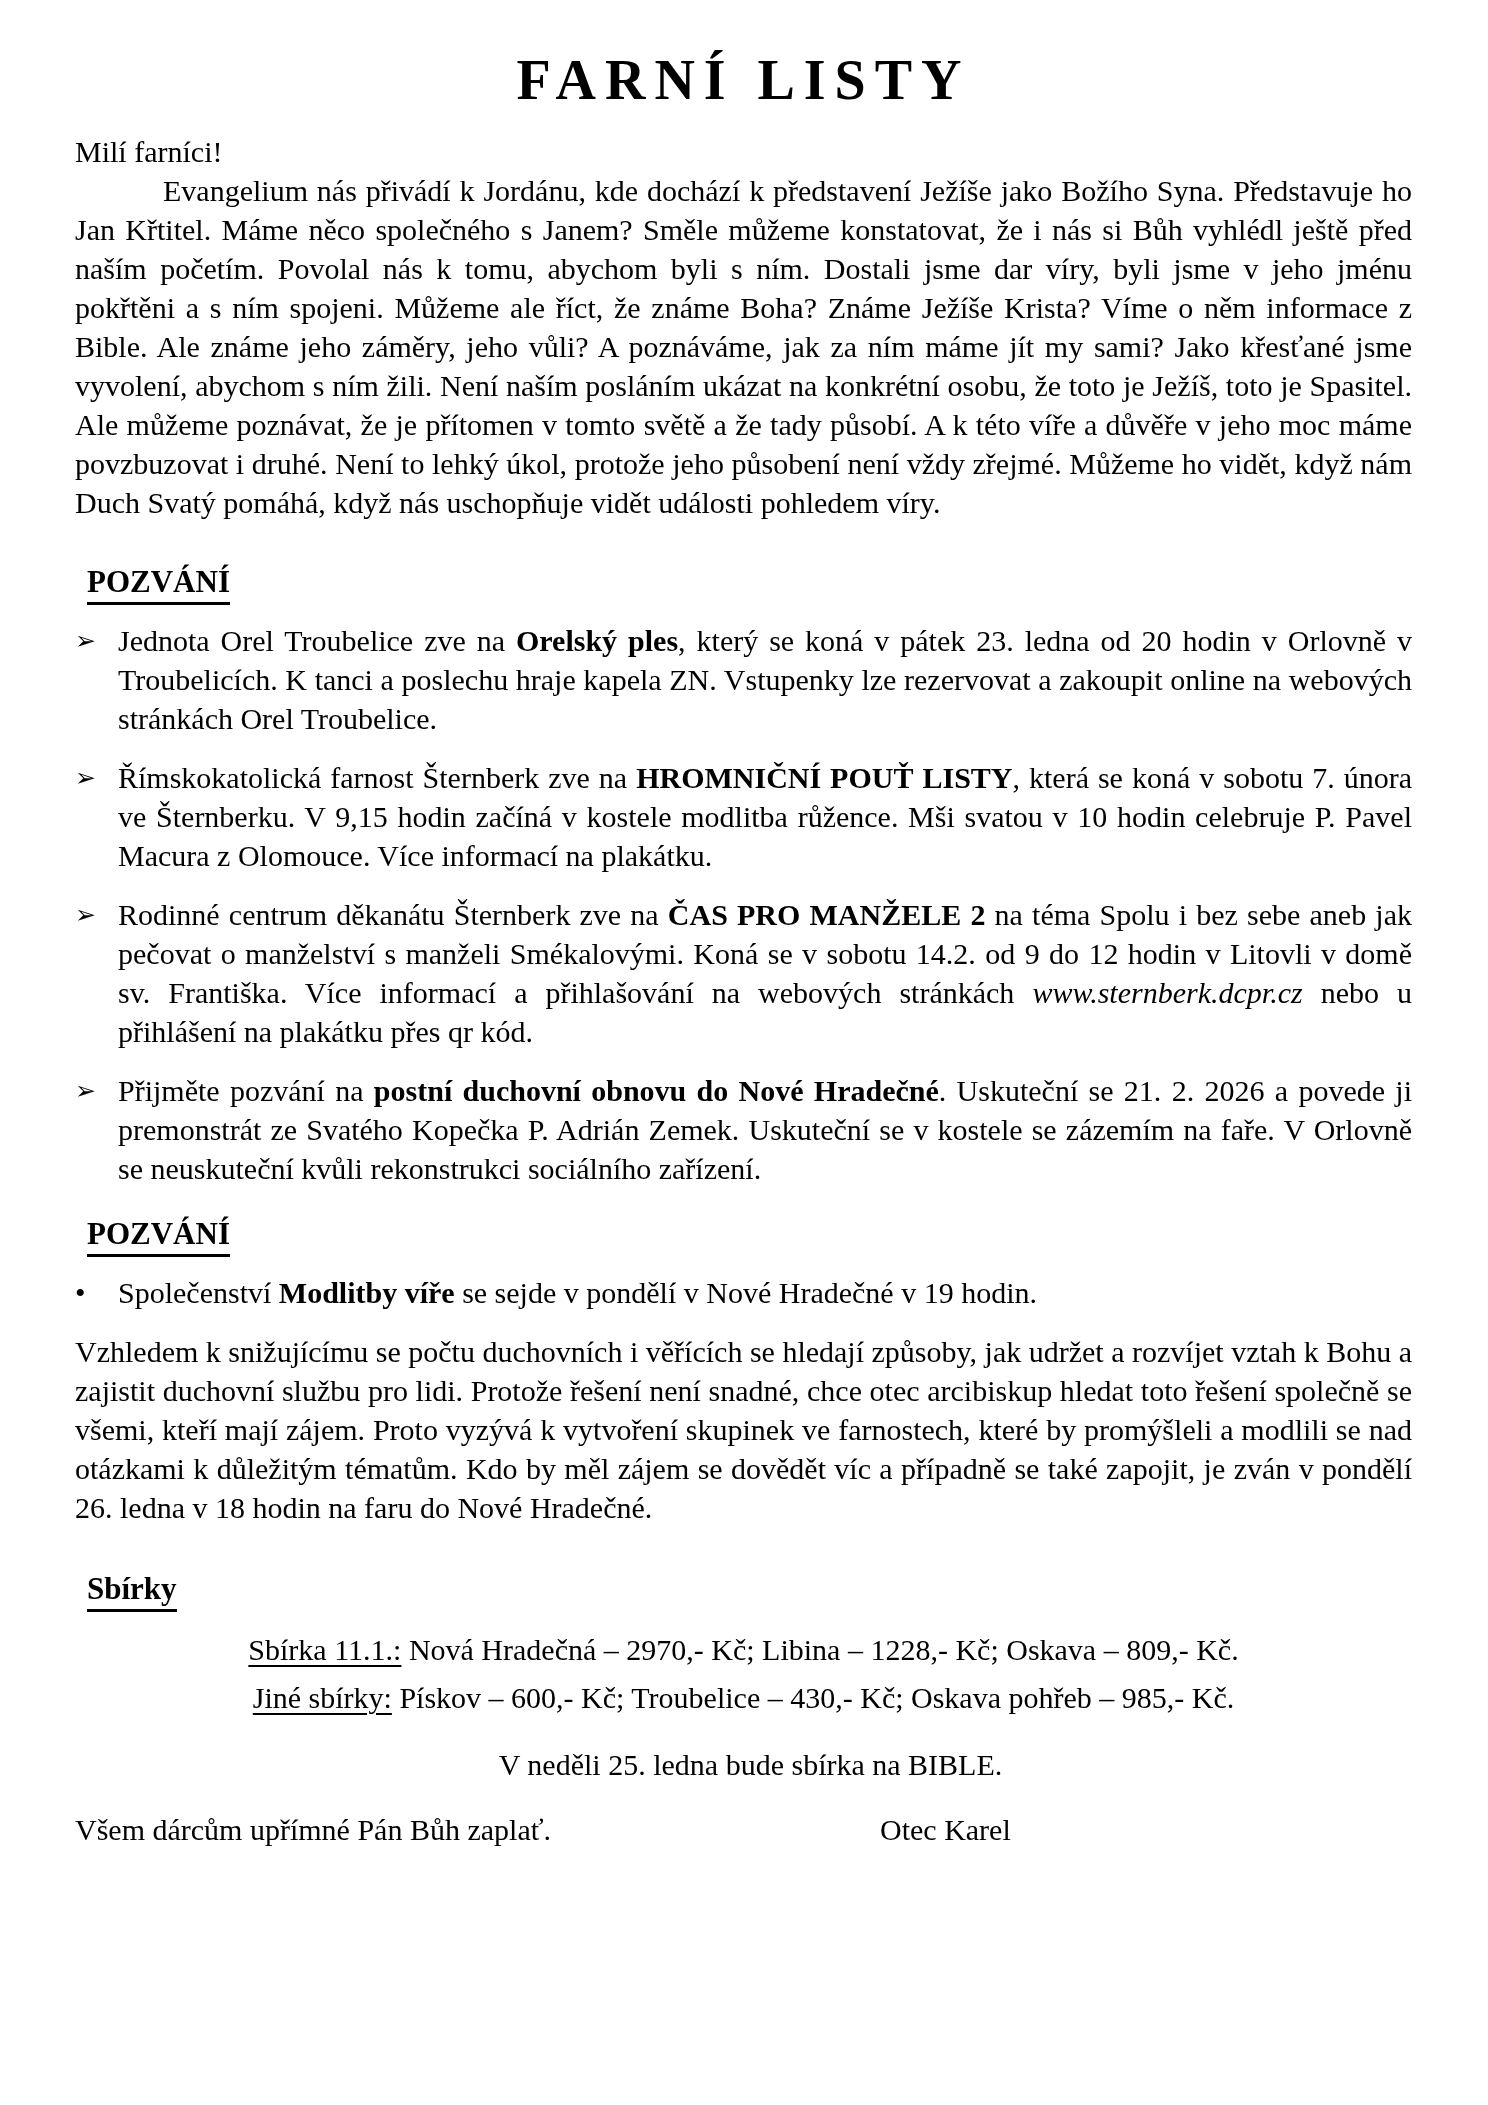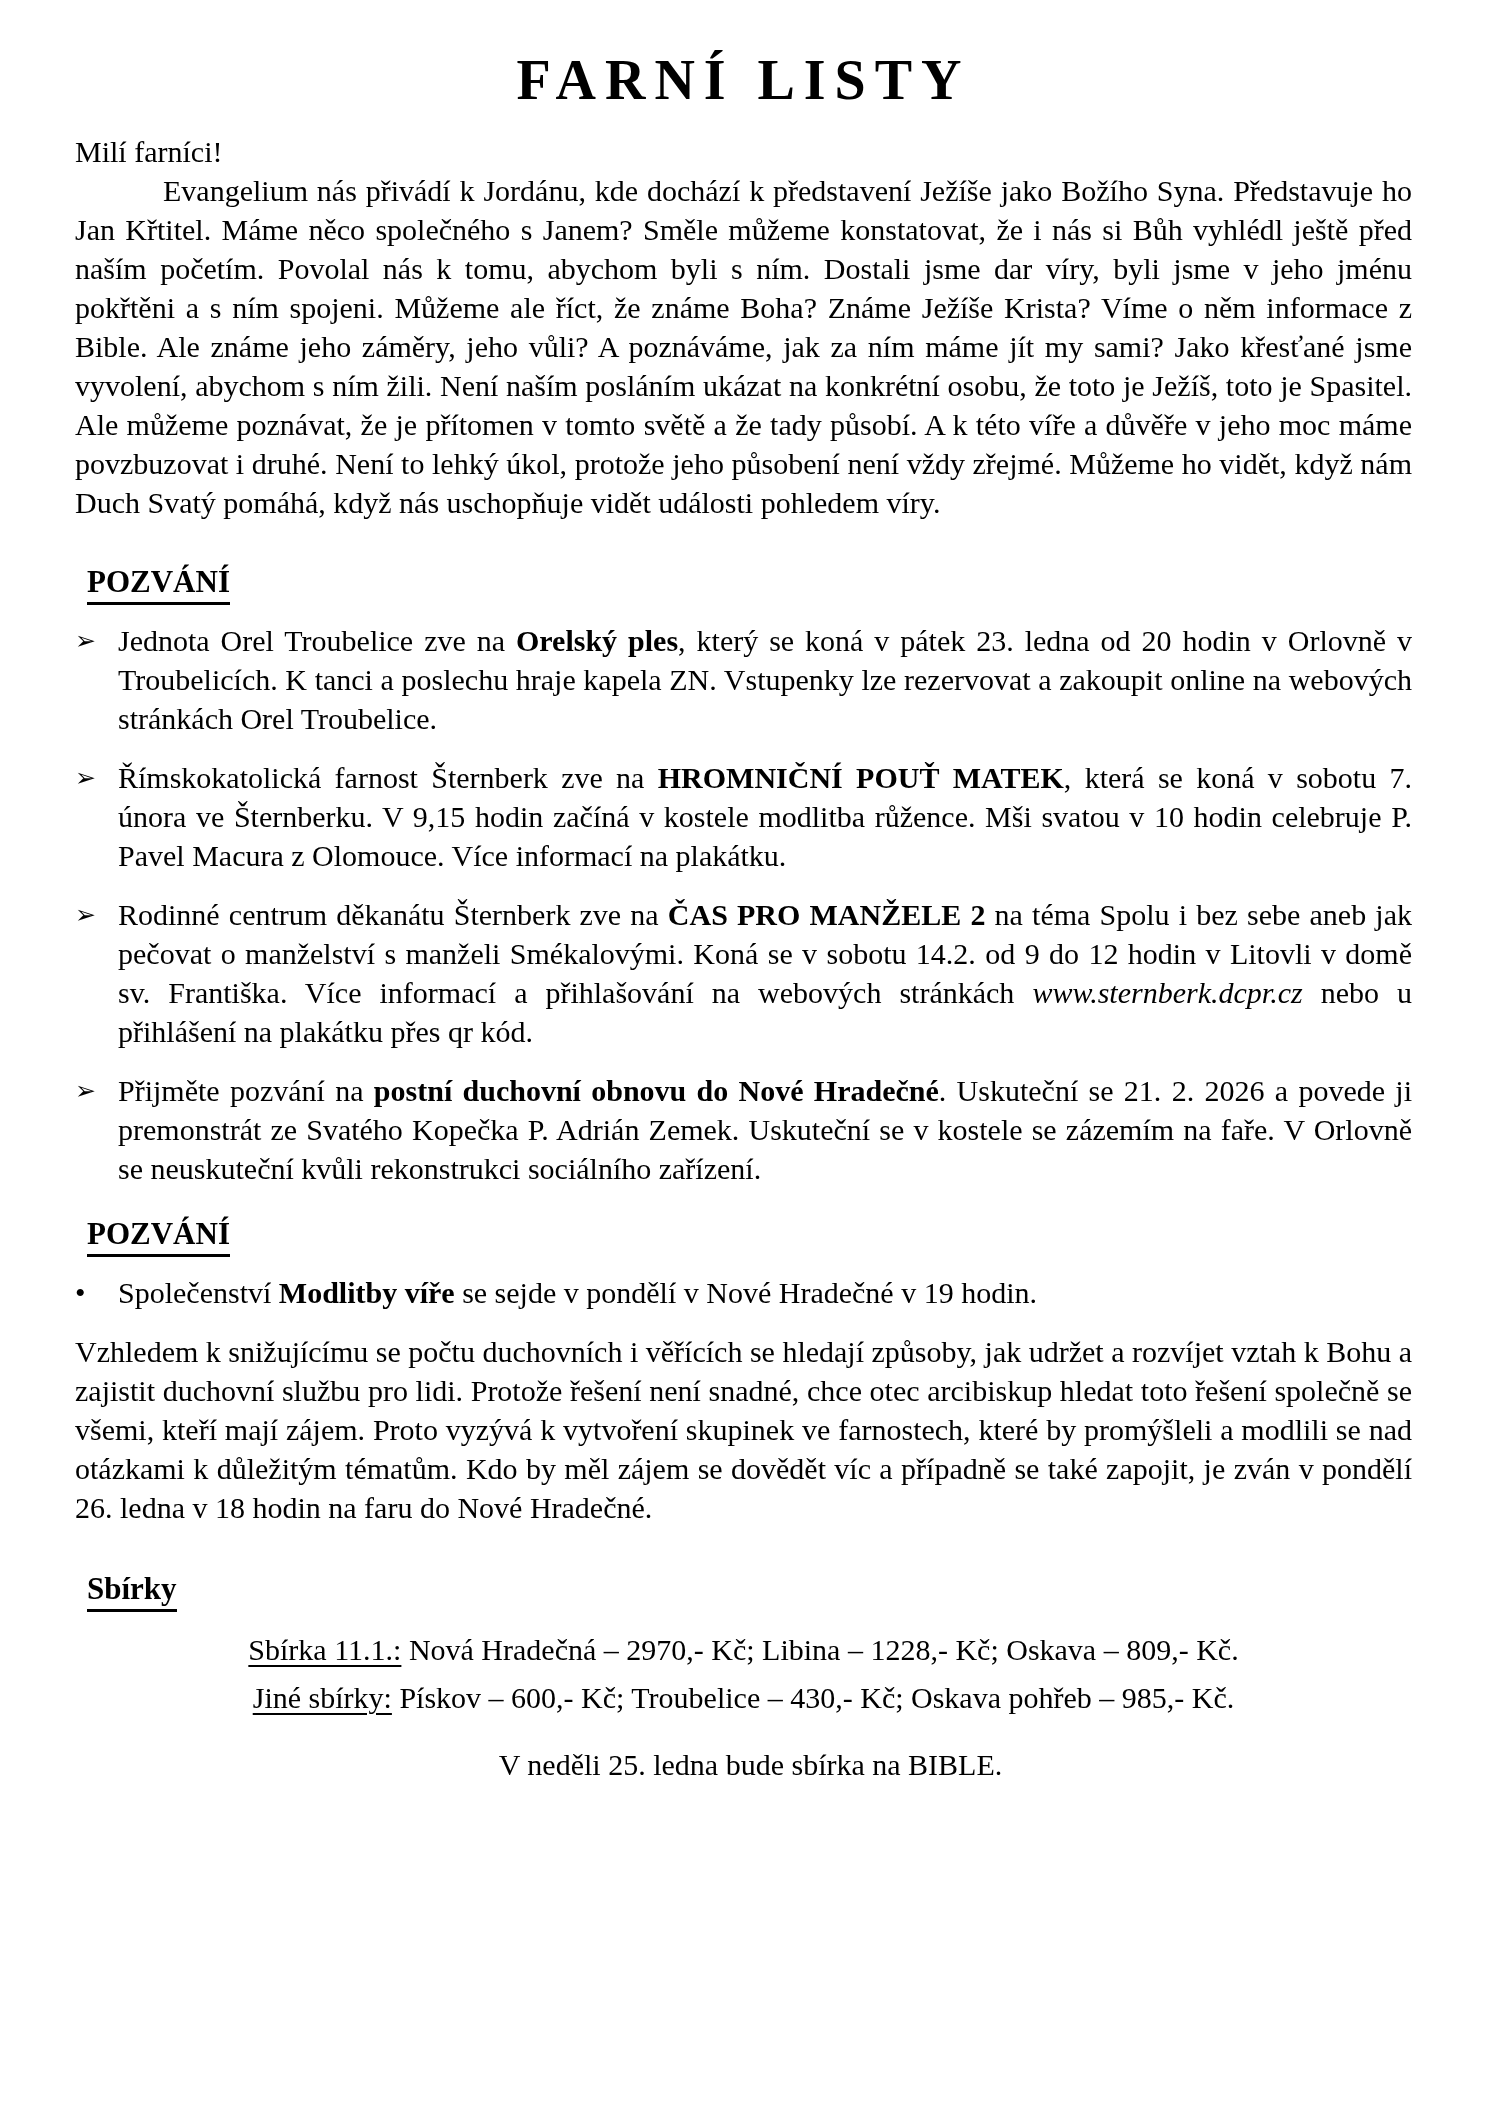--- a/index.html
+++ b/index.html
@@ -103,21 +103,21 @@
 
   <div class="list">
 
     <div class="list-item">
       <span class="marker arrow-marker">➢</span>
       <div class="item-text"><span>Jednota Orel Troubelice zve na </span><span class="b">Orelský ples</span><span>, který se koná v pátek 23. ledna od 20 hodin v Orlovně v Troubelicích. K tanci a poslechu hraje kapela ZN. Vstupenky lze rezervovat a zakoupit online na webových stránkách Orel Troubelice.</span></div>
     </div>
 
     <div class="list-item">
       <span class="marker arrow-marker">➢</span>
-      <div class="item-text"><span>Římskokatolická farnost Šternberk zve na </span><span class="b">HROMNIČNÍ POUŤ MATEK</span><span>, která se koná v sobotu 7. února ve Šternberku. V 9,15 hodin začíná v kostele modlitba růžence. Mši svatou v 10 hodin celebruje P. Pavel Macura z Olomouce. Více informací na plakátku.</span></div>
+      <div class="item-text"><span>Římskokatolická farnost Šternberk zve na </span><span class="b">HROMNIČNÍ POUŤ LISTY</span><span>, která se koná v sobotu 7. února ve Šternberku. V 9,15 hodin začíná v kostele modlitba růžence. Mši svatou v 10 hodin celebruje P. Pavel Macura z Olomouce. Více informací na plakátku.</span></div>
     </div>
 
     <div class="list-item">
       <span class="marker arrow-marker">➢</span>
       <div class="item-text"><span>Rodinné centrum děkanátu Šternberk zve na </span><span class="b">ČAS PRO MANŽELE 2</span><span> na téma Spolu i bez sebe aneb jak pečovat o manželství s manželi Smékalovými. Koná se v sobotu 14.2. od 9 do 12 hodin v Litovli v domě sv. Františka. Více informací a přihlašování na webových stránkách </span><span class="i">www.sternberk.dcpr.cz</span><span> nebo u přihlášení na plakátku přes qr kód.</span></div>
     </div>
 
     <div class="list-item">
       <span class="marker arrow-marker">➢</span>
       <div class="item-text"><span>Přijměte pozvání na </span><span class="b">postní duchovní obnovu do Nové Hradečné</span><span>. Uskuteční se 21. 2. 2026 a povede ji premonstrát ze Svatého Kopečka P. Adrián Zemek. Uskuteční se v kostele se zázemím na faře. V Orlovně se neuskuteční kvůli rekonstrukci sociálního zařízení.</span></div>
@@ -138,14 +138,18 @@
   <p class="para propojeni-body">Vzhledem k snižujícímu se počtu duchovních i věřících se hledají způsoby, jak udržet a rozvíjet vztah k Bohu a zajistit duchovní službu pro lidi. Protože řešení není snadné, chce otec arcibiskup hledat toto řešení společně se všemi, kteří mají zájem. Proto vyzývá k vytvoření skupinek ve farnostech, které by promýšleli a modlili se nad otázkami k důležitým tématům. Kdo by měl zájem se dovědět víc a případně se také zapojit, je zván v pondělí 26. ledna v 18 hodin na faru do Nové Hradečné.</p>
 
   <div class="heading h-sbirky"><span class="heading-text">Sbírky</span></div>
 
   <p class="sbirky-line l1"><span class="u">Sbírka 11.1.:</span><span> Nová Hradečná – 2970,- Kč; Libina – 1228,- Kč; Oskava – 809,- Kč.</span></p>
 
   <p class="sbirky-line l2"><span class="u">Jiné sbírky:</span><span> Pískov – 600,- Kč; Troubelice – 430,- Kč; Oskava pohřeb – 985,- Kč.</span></p>
 
   <p class="sbirky-line sbirky-note">V neděli 25. ledna bude sbírka na BIBLE.</p>
 
+  <div class="closing">
+    <span>Všem dárcům upřímné Pán Bůh zaplať.</span>
+    <span class="closing-right">Otec Karel</span>
+  </div>
 
 </div>
 
 </body></html>

